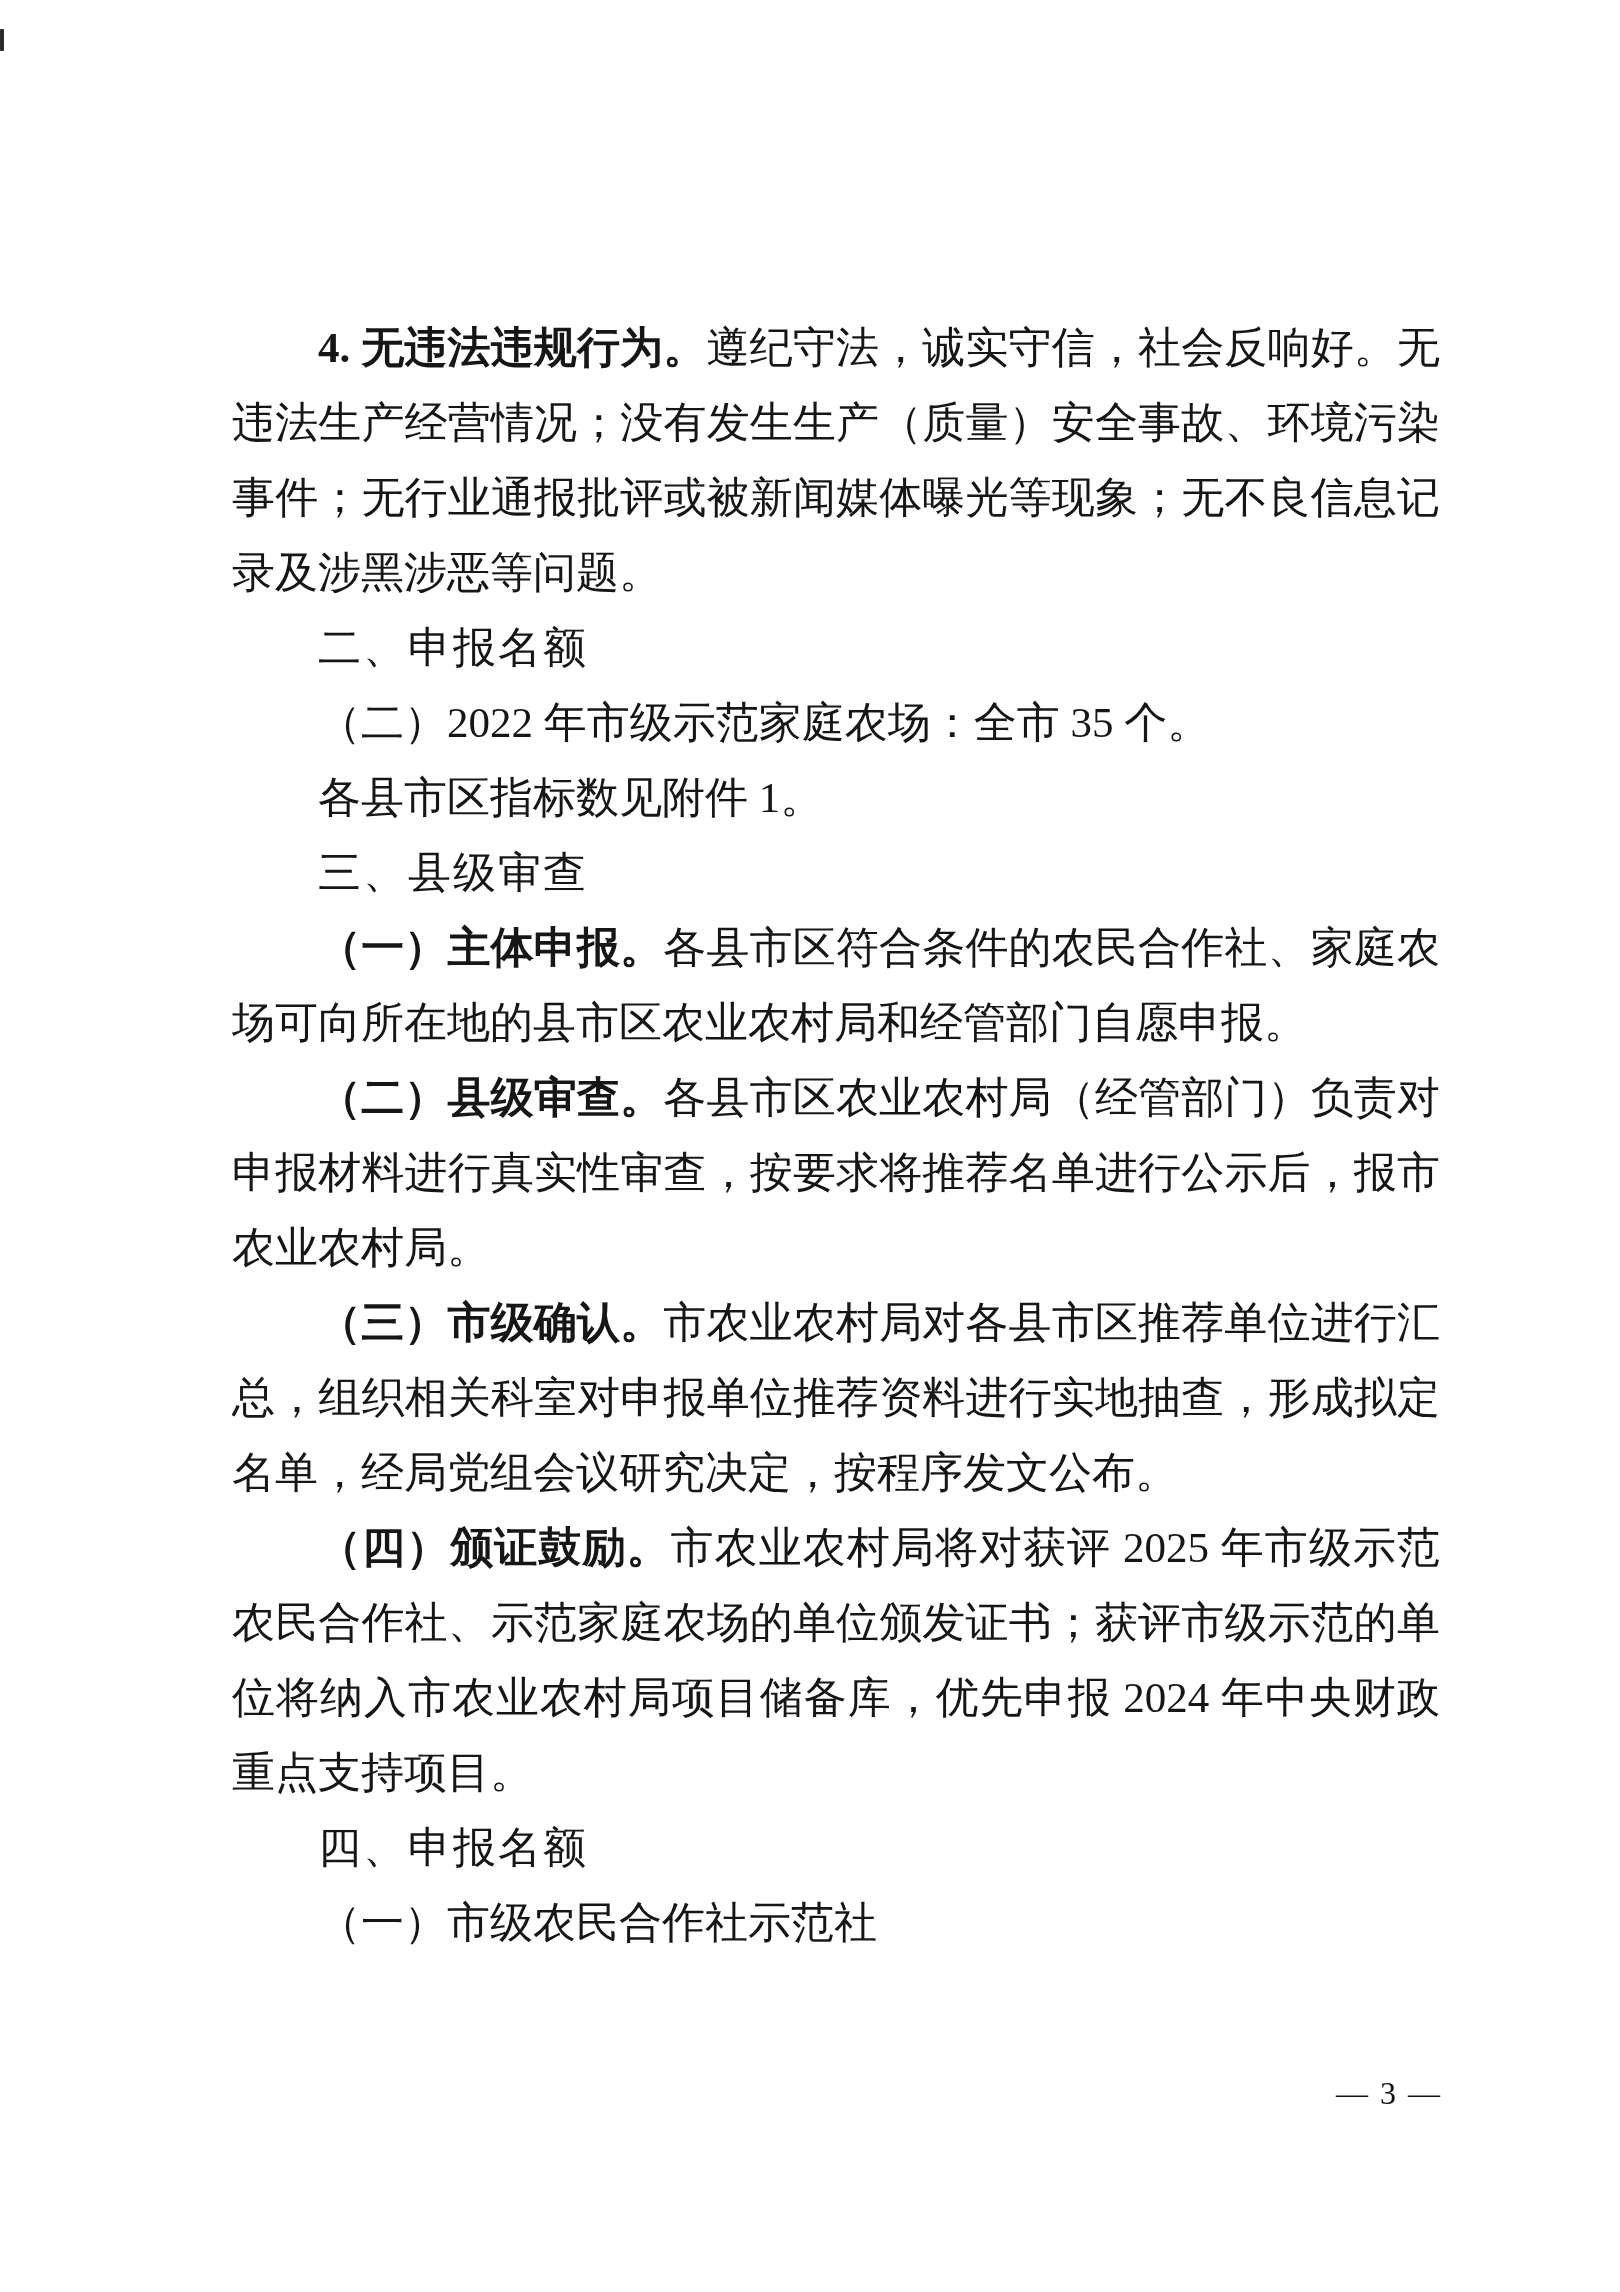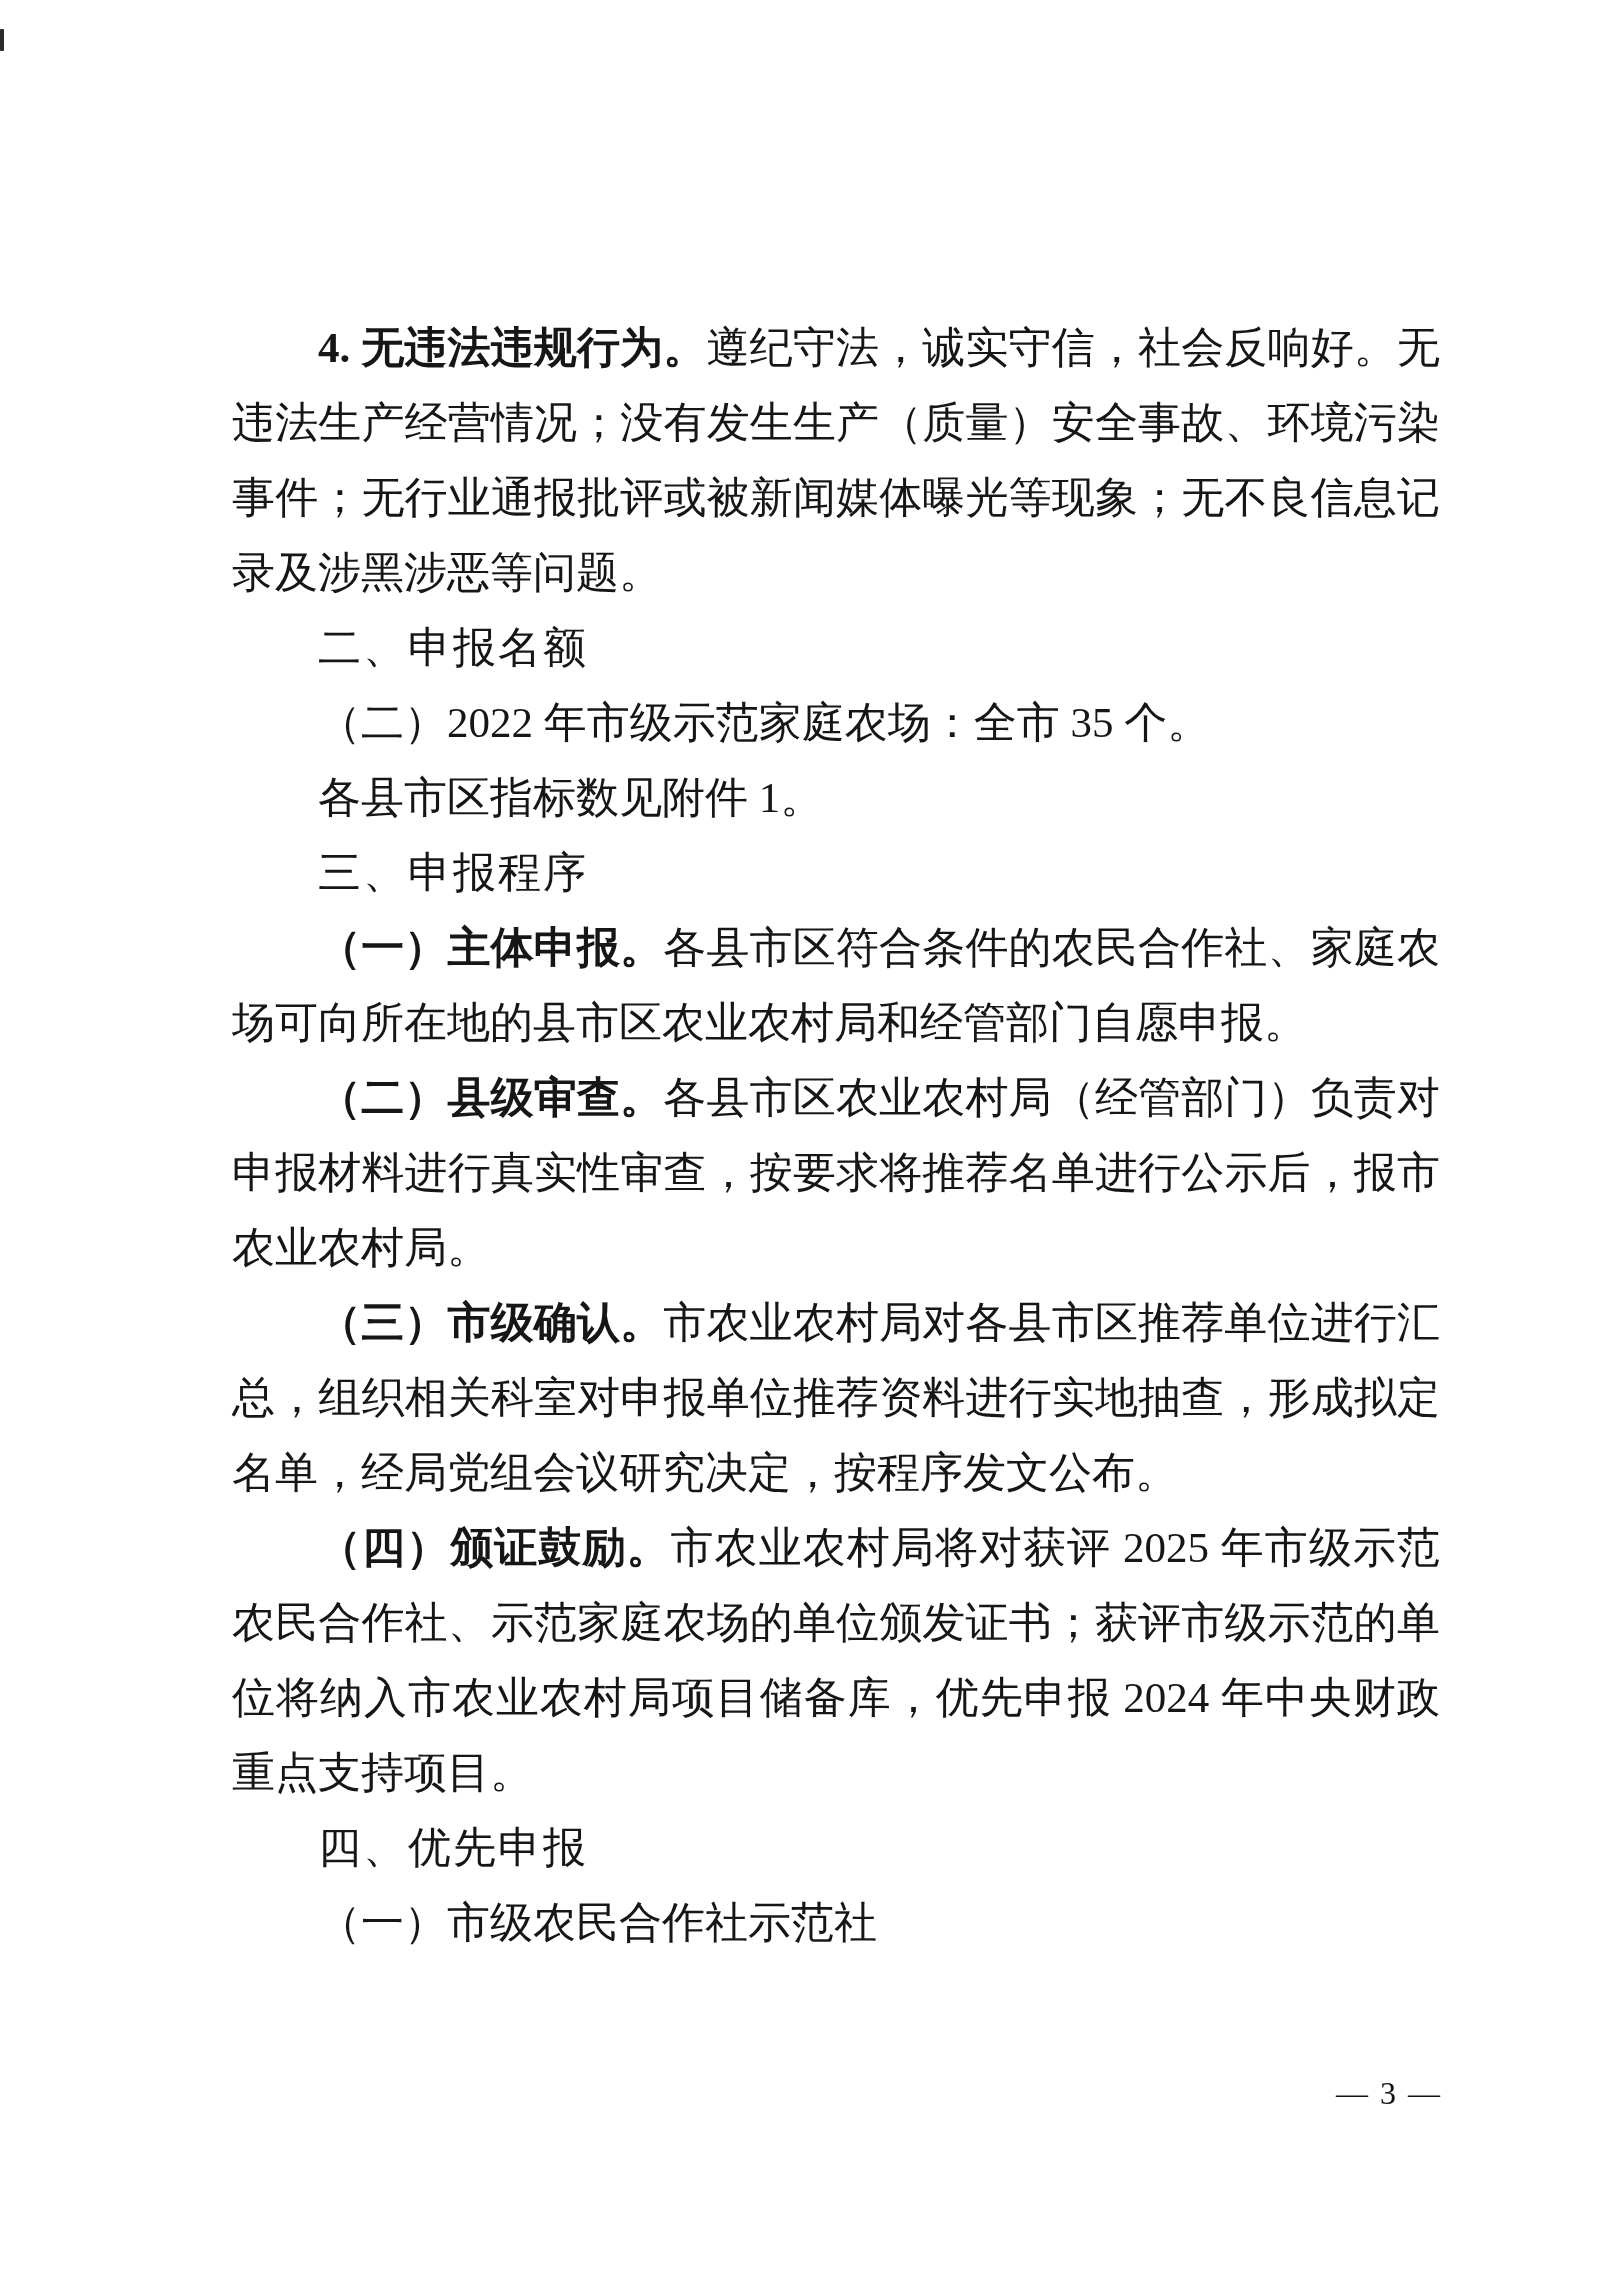--- a/index.html
+++ b/index.html
@@ -62,31 +62,31 @@
 
     <p class="para"><span class="lead">4. 无违法违规行为。</span><span>遵纪守法，诚实守信，社会反响好。无违法生产经营情况；没有发生生产（质量）安全事故、环境污染事件；无行业通报批评或被新闻媒体曝光等现象；无不良信息记录及涉黑涉恶等问题。</span></p>
 
     <h2 class="heading">二、申报名额</h2>
 
 
     <p class="para">（二）2022 年市级示范家庭农场：全市 35 个。</p>
 
     <p class="para">各县市区指标数见附件 1。</p>
 
-    <h2 class="heading">三、申报程序</h2>
+    <h2 class="heading">三、县级审查</h2>
 
     <p class="para"><span class="lead">（一）主体申报。</span><span>各县市区符合条件的农民合作社、家庭农场可向所在地的县市区农业农村局和经管部门自愿申报。</span></p>
 
     <p class="para"><span class="lead">（二）县级审查。</span><span>各县市区农业农村局（经管部门）负责对申报材料进行真实性审查，按要求将推荐名单进行公示后，报市农业农村局。</span></p>
 
     <p class="para"><span class="lead">（三）市级确认。</span><span>市农业农村局对各县市区推荐单位进行汇总，组织相关科室对申报单位推荐资料进行实地抽查，形成拟定名单，经局党组会议研究决定，按程序发文公布。</span></p>
 
     <p class="para"><span class="lead">（四）颁证鼓励。</span><span>市农业农村局将对获评 2025 年市级示范农民合作社、示范家庭农场的单位颁发证书；获评市级示范的单位将纳入市农业农村局项目储备库，优先申报 2024 年中央财政重点支持项目。</span></p>
 
-    <h2 class="heading">四、优先申报</h2>
+    <h2 class="heading">四、申报名额</h2>
 
     <p class="para kai">（一）市级农民合作社示范社</p>
 
   </main>
 
   <div class="page-number">— 3 —</div>
 
 </div>
 
 

